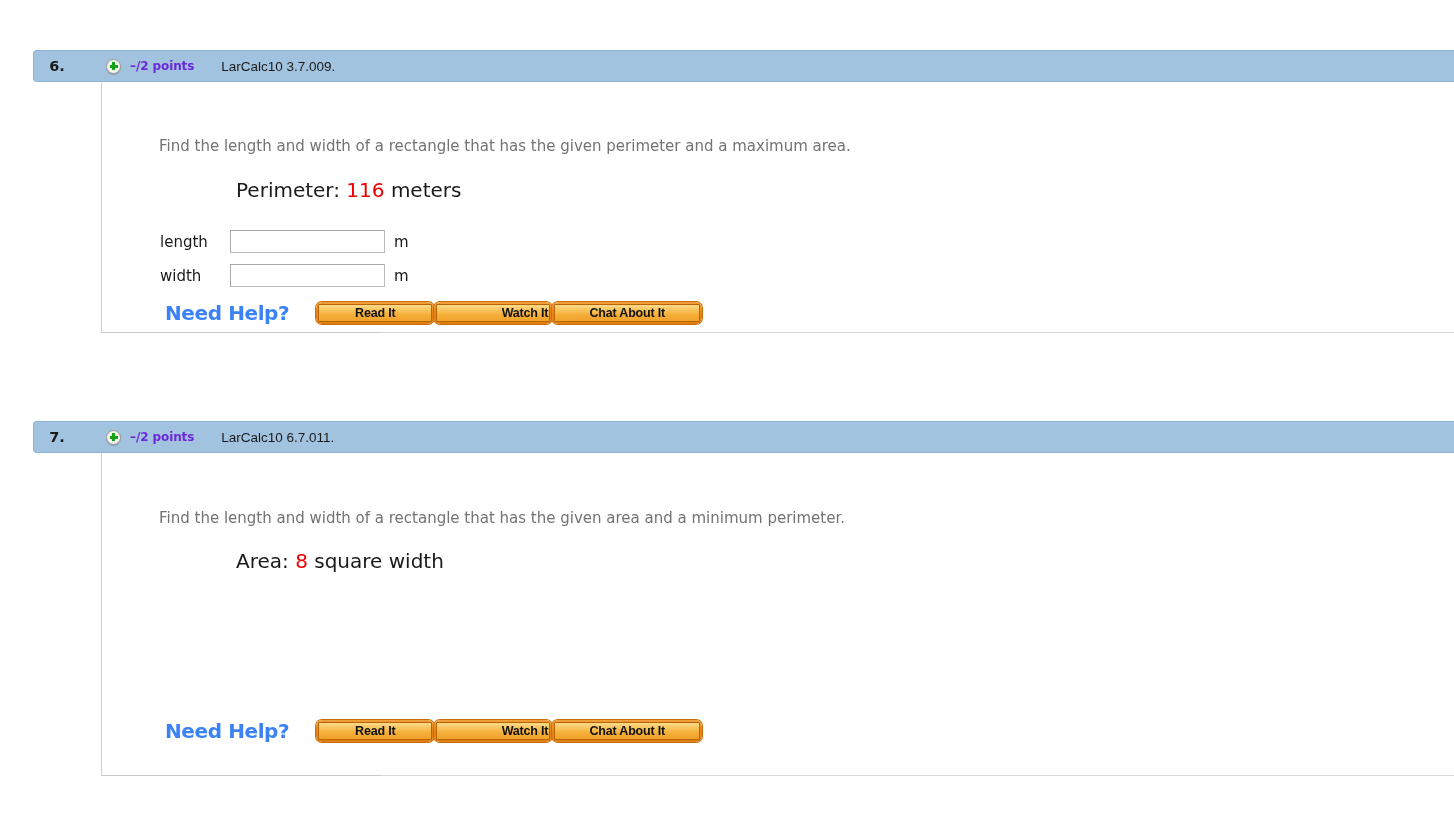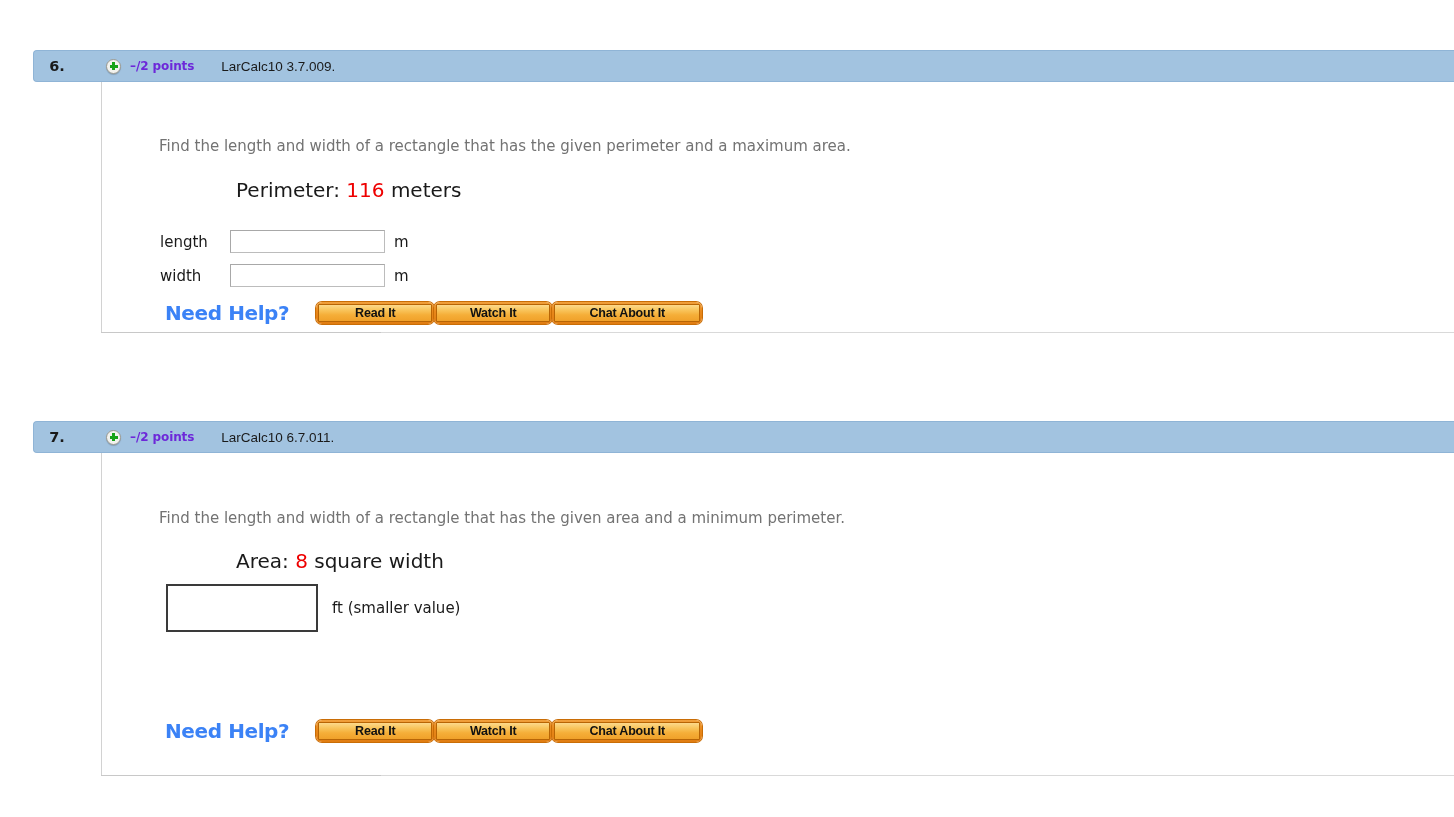--- a/index.html
+++ b/index.html
@@ -242,21 +242,21 @@
     position: relative;
     z-index: 2;
     font-size: 12.5px;
     font-weight: bold;
     color: #111111;
     font-family: "Liberation Sans", "DejaVu Sans", sans-serif;
     letter-spacing: -0.2px;
     padding: 0 4px;
   }
   #btn-read-6, #btn-read-7 { width: 118px; }
-  #btn-watch-6, #btn-watch-7 { width: 118px; }
+  #btn-watch-6, #btn-watch-7 { width: 118px; justify-content: flex-end; }
   #btn-chat-6, #btn-chat-7 { width: 150px; }
 </style>
 </head>
 <body>
 
 <div class="question-block" id="q6-block">
 
   <div class="q-header">
     <span class="q-number">6.</span>
     <span class="plus-icon"></span>
@@ -317,24 +317,20 @@
   <div class="q-body" id="q7-body">
 
     <div class="prompt" id="q7-prompt">Find the length and width of a rectangle that has the given area and a minimum perimeter.</div>
 
     <div class="given-line" id="q7-given">
       <span>Area:</span>
       <span class="given-value">8</span>
       <span>square width</span>
     </div>
 
-    <div class="bigfield-row" id="q7-row-smaller">
-      <input class="input-big" type="text" value="" style="">
-      <span class="bigunit">ft (smaller value)</span>
-    </div>
 
 
     <div class="need-help" id="q7-help">
       <span class="need-help-label">Need Help?</span>
       <button class="help-btn" id="btn-read-7">
         <span class="inner"></span>
         <span class="lbl">Read It</span>
       </button>
       <button class="help-btn" id="btn-watch-7">
         <span class="inner"></span>

